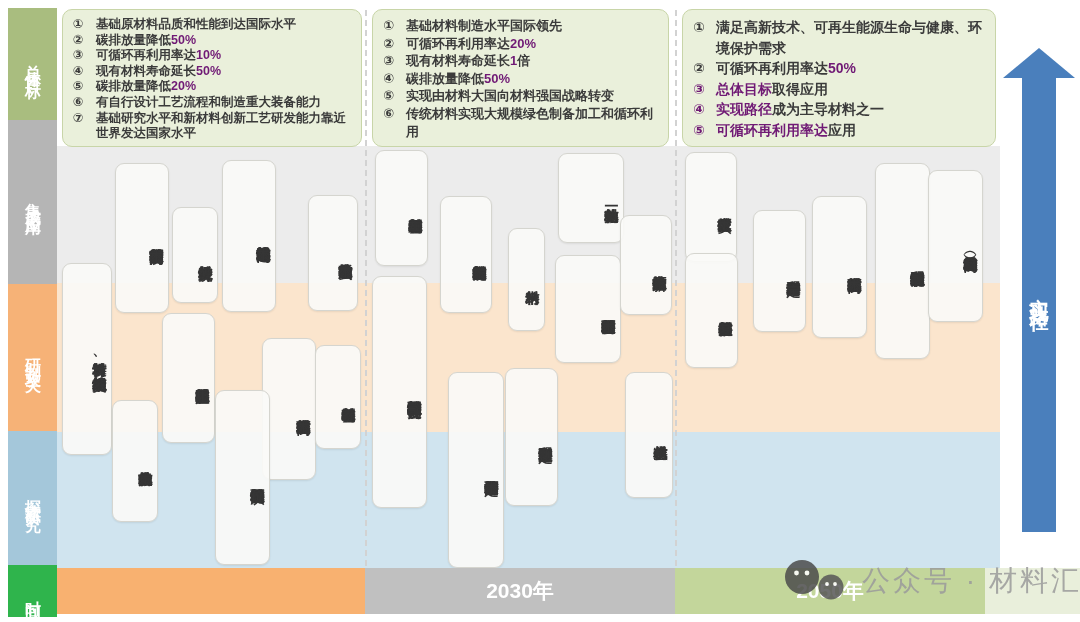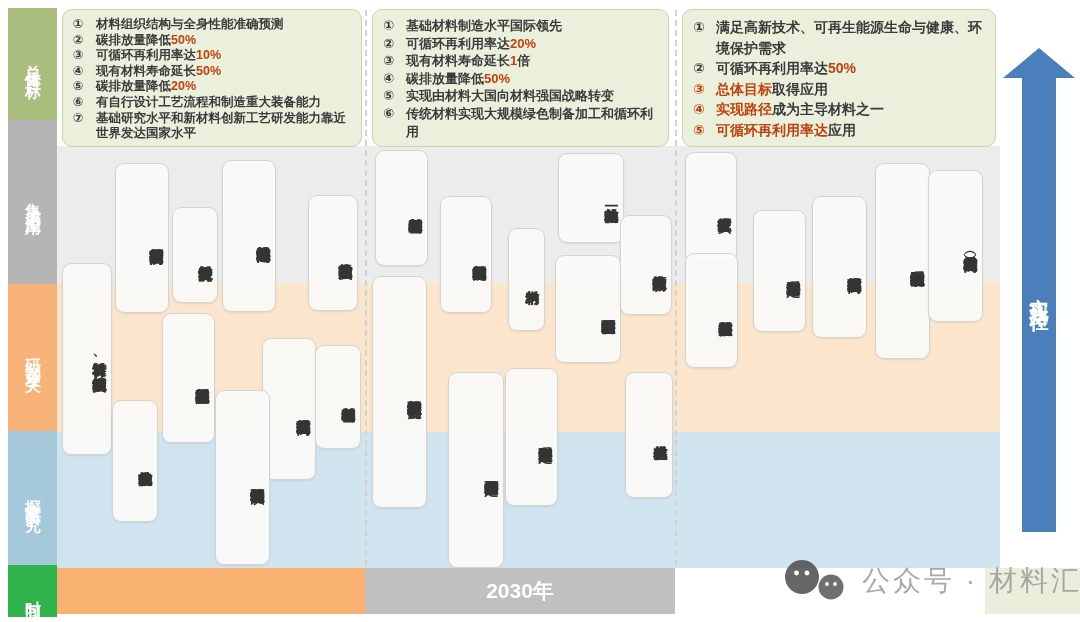--- a/index.html
+++ b/index.html
@@ -14,21 +14,21 @@
 
   
   .goal-box{position:absolute;top:9px;height:138px;box-sizing:border-box;background:#eaf0db;
     border:1px solid #c8d5a8;border-radius:10px;padding:7px 10px 6px 10px;color:#3b3b3b;overflow:hidden;}
   .g-item{display:flex;}
   .g-num{flex:0 0 23px;}
   .g-text{flex:1;}
   .g-small{font-size:12.5px;line-height:15.6px;font-weight:600;}
   .g-mid{font-size:13px;line-height:17.6px;font-weight:600;}
   .g-large{font-size:14px;line-height:20.5px;font-weight:600;}
-  .red{color:#c2410c;}
+  .red{color:#701a75;}
 
   
   .tech-box{position:absolute;box-sizing:border-box;writing-mode:vertical-rl;text-align:center;
     background:rgba(250,250,247,0.92);border:1px solid #d5d5cf;border-radius:9px;
     box-shadow:0 1px 2px rgba(0,0,0,0.08);color:#353535;font-size:14px;line-height:16.8px;
     font-weight:600;padding:4px 3px;}
 
   
   .v-sep{position:absolute;top:10px;height:556px;width:0;border-left:2px dashed #d2d2d2;}
 
@@ -61,21 +61,21 @@
   <div class="side-label" style="top:284px;height:147px;background:#f6b277;">研制攻关</div>
   <div class="side-label" style="top:431px;height:134px;background:#a4c7da;">探索研究</div>
   <div class="side-label" style="top:565px;height:52px;background:#2fb44c;letter-spacing:3px;">时间</div>
 
   <div class="v-sep" style="left:365px;"></div>
   <div class="v-sep" style="left:675px;"></div>
 
   <div class="goal-box g-small" id="goal-1" style="left:62px;width:300px;">
       <div class="g-item">
         <span class="g-num">①</span>
-        <span class="g-text"><span>材料组织结构与全身性能准确预测</span></span>
+        <span class="g-text"><span>基础原材料品质和性能到达国际水平</span></span>
       </div>
       <div class="g-item">
         <span class="g-num">②</span>
         <span class="g-text"><span>碳排放量降低</span><span class="red">50%</span></span>
       </div>
       <div class="g-item">
         <span class="g-num">③</span>
         <span class="g-text"><span>可循环再利用率达</span><span class="red">10%</span></span>
       </div>
       <div class="g-item">
@@ -168,20 +168,21 @@
       <div class="tech-box" style="left: 685px; top: 152px; width: 52px; height: 110px;">实时原位表征技术</div>
       <div class="tech-box" style="left: 685px; top: 253px; width: 53px; height: 115px;">材料器件损伤监测与修复</div>
       <div class="tech-box" style="left: 753px; top: 210px; width: 53px; height: 122px;">材料寿命周期全过程评定</div>
       <div class="tech-box" style="left: 812px; top: 196px; width: 55px; height: 142px;">材料高效低成本循环再利用技术</div>
       <div class="tech-box" style="left: 875px; top: 163px; width: 55px; height: 196px;">材料组织性能和制备加工过程准确设计与控制</div>
       <div class="tech-box" style="left: 928px; top: 170px; width: 55px; height: 152px;">高智能多级结构集成（复合）材料</div>
     </div>
 
   <div class="tl-seg" style="left:57px;width:308px;background:#f8b170;"></div>
   <div class="tl-seg" style="left:365px;width:310px;background:#c0c0c0;">2030年</div>
+  <div class="tl-seg" style="left:675px;width:310px;background:#c3d69b;">2050年</div>
   <div class="tl-seg" style="left:985px;width:95px;background:#e9efdb;"></div>
 
   <div class="arrow-head"></div>
   <div class="arrow-shaft"></div>
   <div class="arrow-label">实现路径</div>
 
   <div class="wm">
     <svg width="76" height="46" viewBox="0 0 76 46">
       <circle cx="22" cy="19" r="17" fill="#4c4c4c"></circle>
       <circle cx="16.5" cy="15" r="2.4" fill="#fff"></circle>

